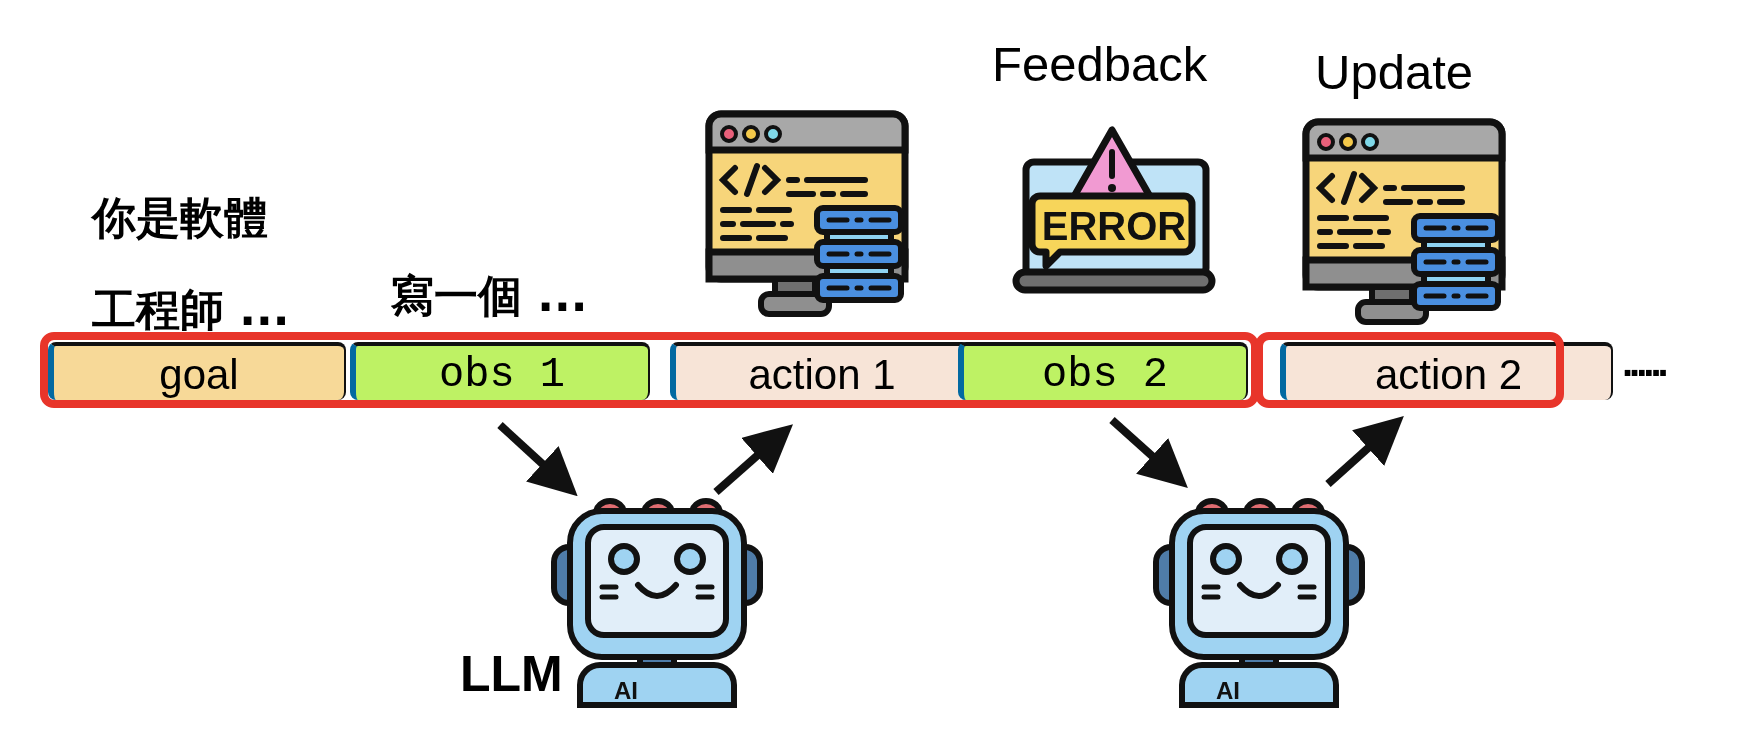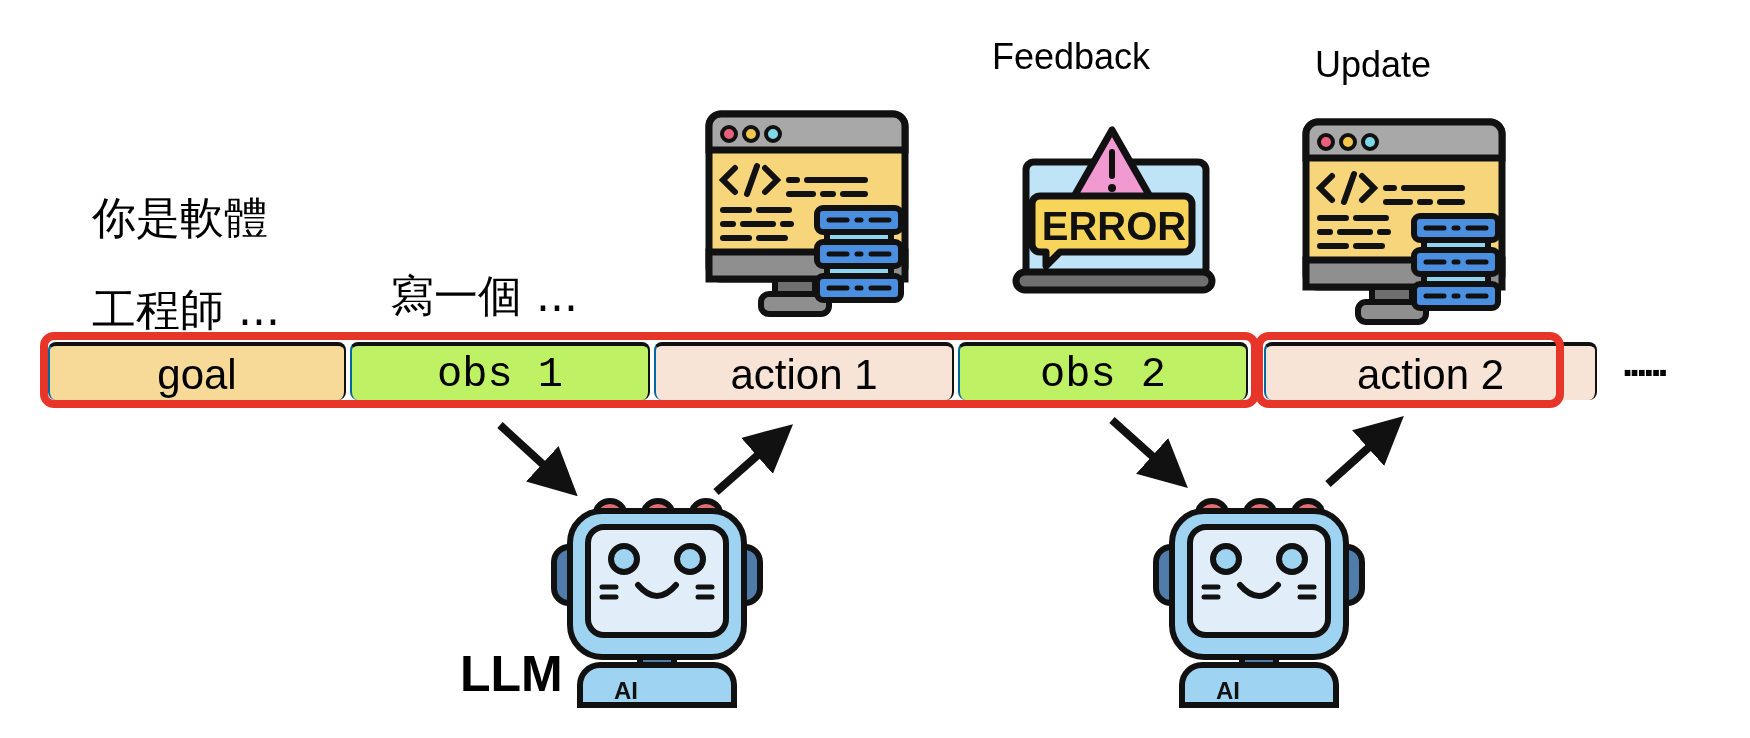--- a/index.html
+++ b/index.html
@@ -1,28 +1,28 @@
 <!DOCTYPE html>
 <html><head>
 <meta charset="utf-8">
 <style>
   html, body { margin:0; padding:0; background:#ffffff; }
   body { width:1750px; height:738px; position:relative; overflow:hidden;
          font-family:"Liberation Sans","DejaVu Sans",sans-serif; color:#000; }
   .abs { position:absolute; }
-  .cjk { font-family:"DejaVu Sans",sans-serif; font-size:44px; line-height:60px; white-space:nowrap; }
-  .label { font-size:36px; white-space:nowrap; }
+  .cjk { font-family:"DejaVu Sans",sans-serif; font-size:44px; line-height:60px; white-space:nowrap;font-weight:bold; }
+  .label { font-size:49px; white-space:nowrap; }
   .red-box { position:absolute; border:8px solid #e8352a; border-radius:14px; box-sizing:border-box; }
   .seg { position:absolute; top:342px; height:58px; box-sizing:border-box;
-         border-top:4px solid #111; border-left:2px solid #0369a1; border-right:2px solid #111;
+         border-top:4px solid #111; border-left:6px solid #0369a1; border-right:2px solid #111;
          border-radius:8px; display:flex; align-items:center; justify-content:center;
          font-size:42px; padding-top:4px; }
   .goal { background:#f7d998; }
   .obs { background:#bef264;font-family:Liberation Mono, monospace; }
-  .act { background:#f7e4d7; }
+  .act { background:#f7e4d7;margin-left:16px; }
   .dots { font-size:40px; font-weight:bold; letter-spacing:-4px; }
   .llm { font-size:50px; font-weight:bold; }
   svg { position:absolute; overflow:visible; }
 </style>
 </head>
 <body>
 
 <div class="abs cjk" style="left:92px;top:188px;">你是軟體</div>
 <div class="abs cjk" style="left:92px;top:248px;margin-top:32px;">工程師 ...</div>
 <div class="abs cjk" style="left:390px;top:266px;">寫一個 ...</div>

